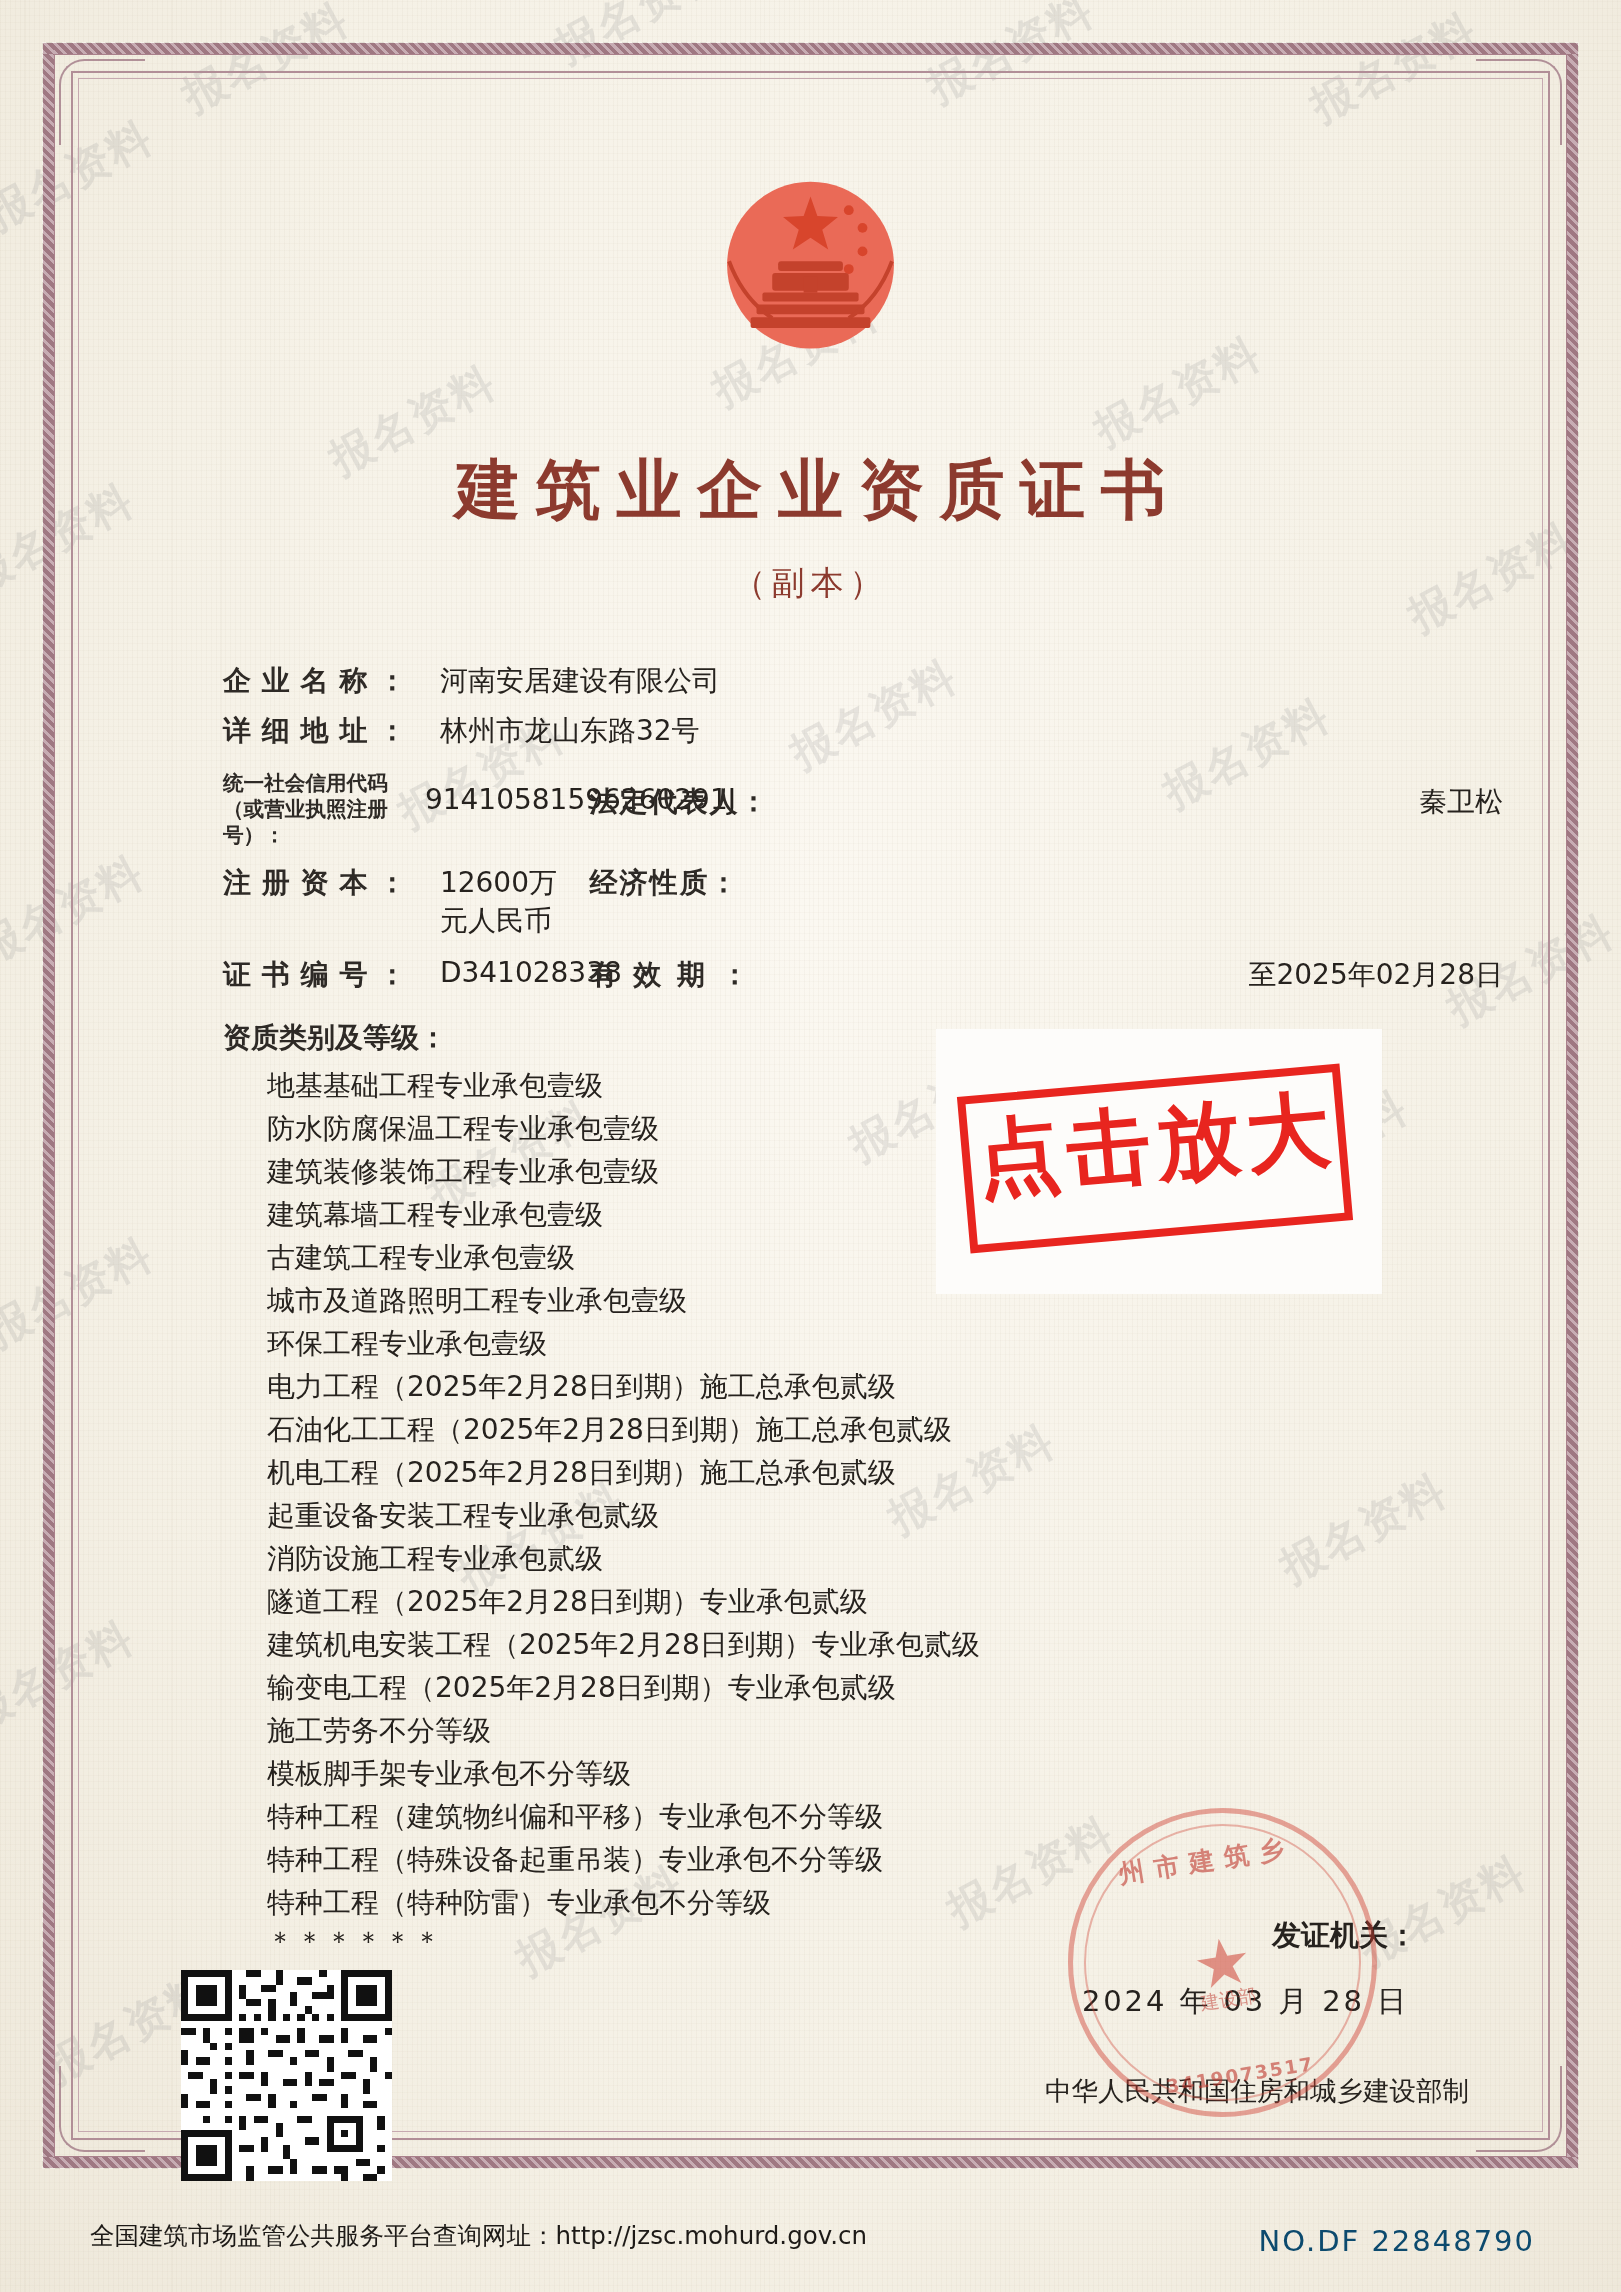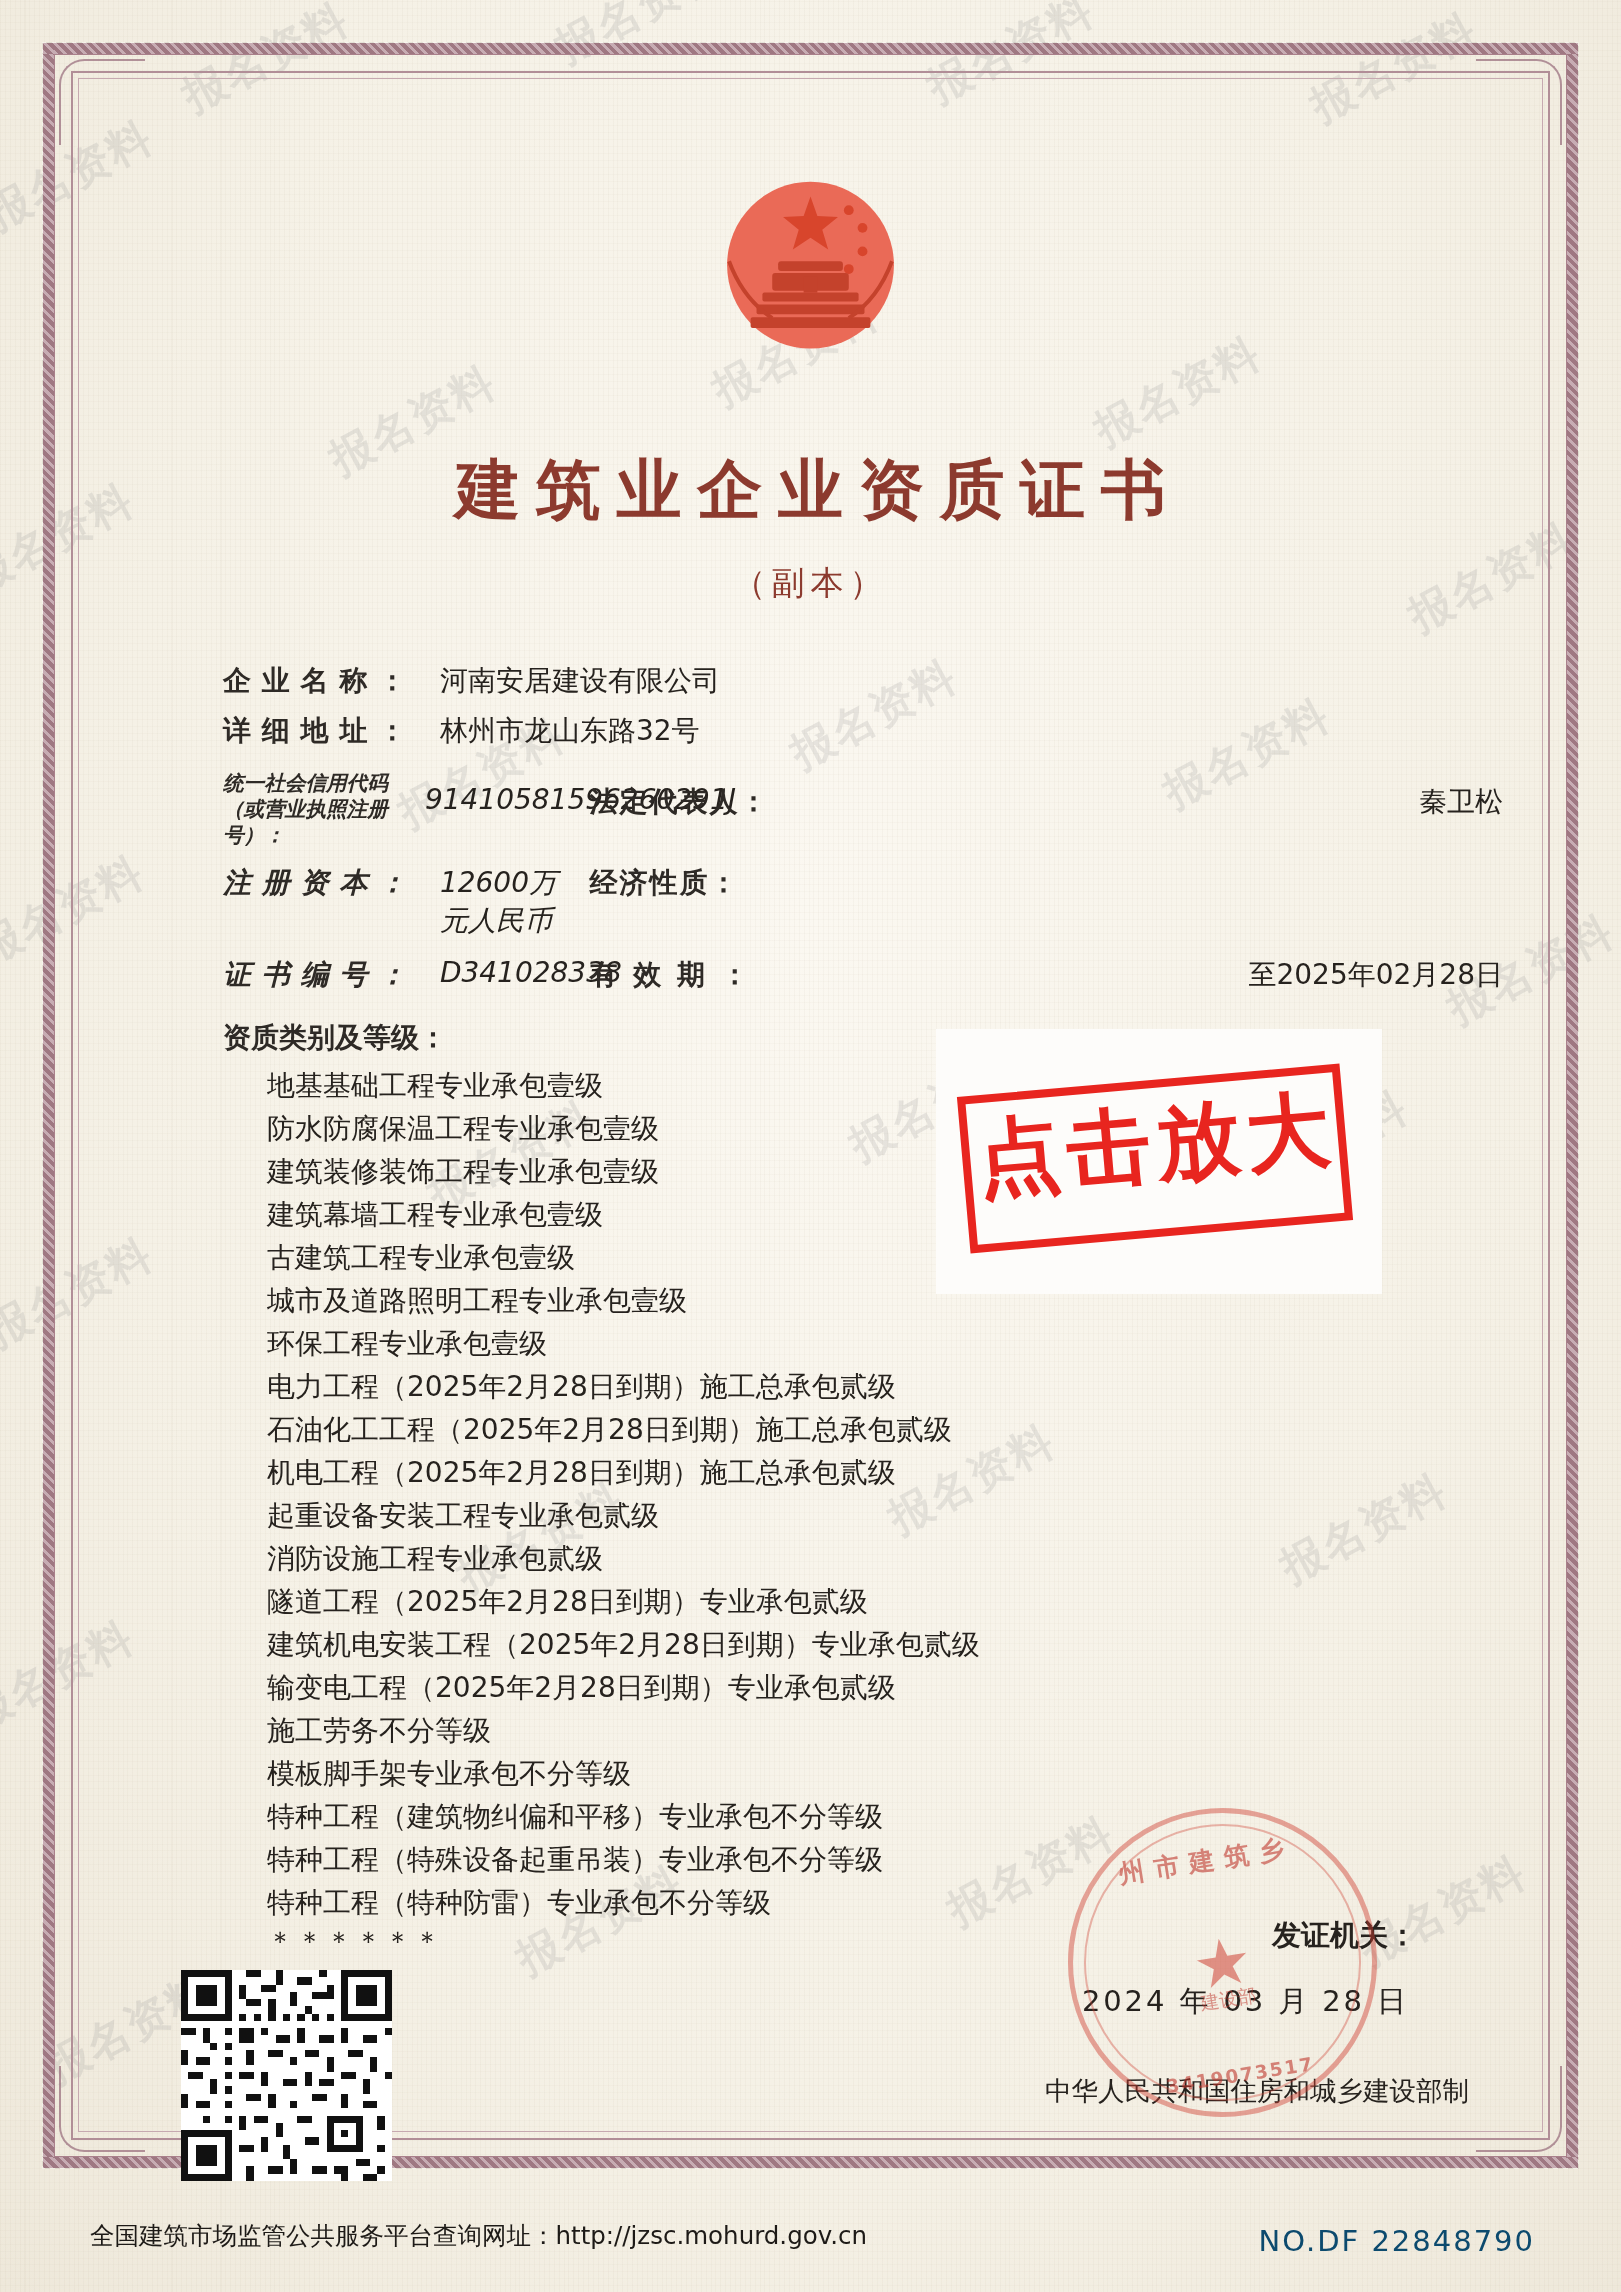--- a/index.html
+++ b/index.html
@@ -173,21 +173,21 @@
     line-height: 1.25;
     font-weight: bold;
     color: #2e2a26;
     font-family: "DejaVu Sans", sans-serif;
   }
 
   .two-col {
     display: flex;
     align-items: flex-start;
   }
-  .cellA { width: 345px; flex: none; display: flex; align-items: flex-start; font-style: italic; }
+  .cellA { width: 345px; flex: none; display: flex; align-items: flex-start; }
   .cellB { flex: 1; display: flex; align-items: flex-start; justify-content: space-between; }
 
   .labelbox {
     width: 211px;
     flex: none;
     text-align: left;
   }
 
   
   .qual-title {

